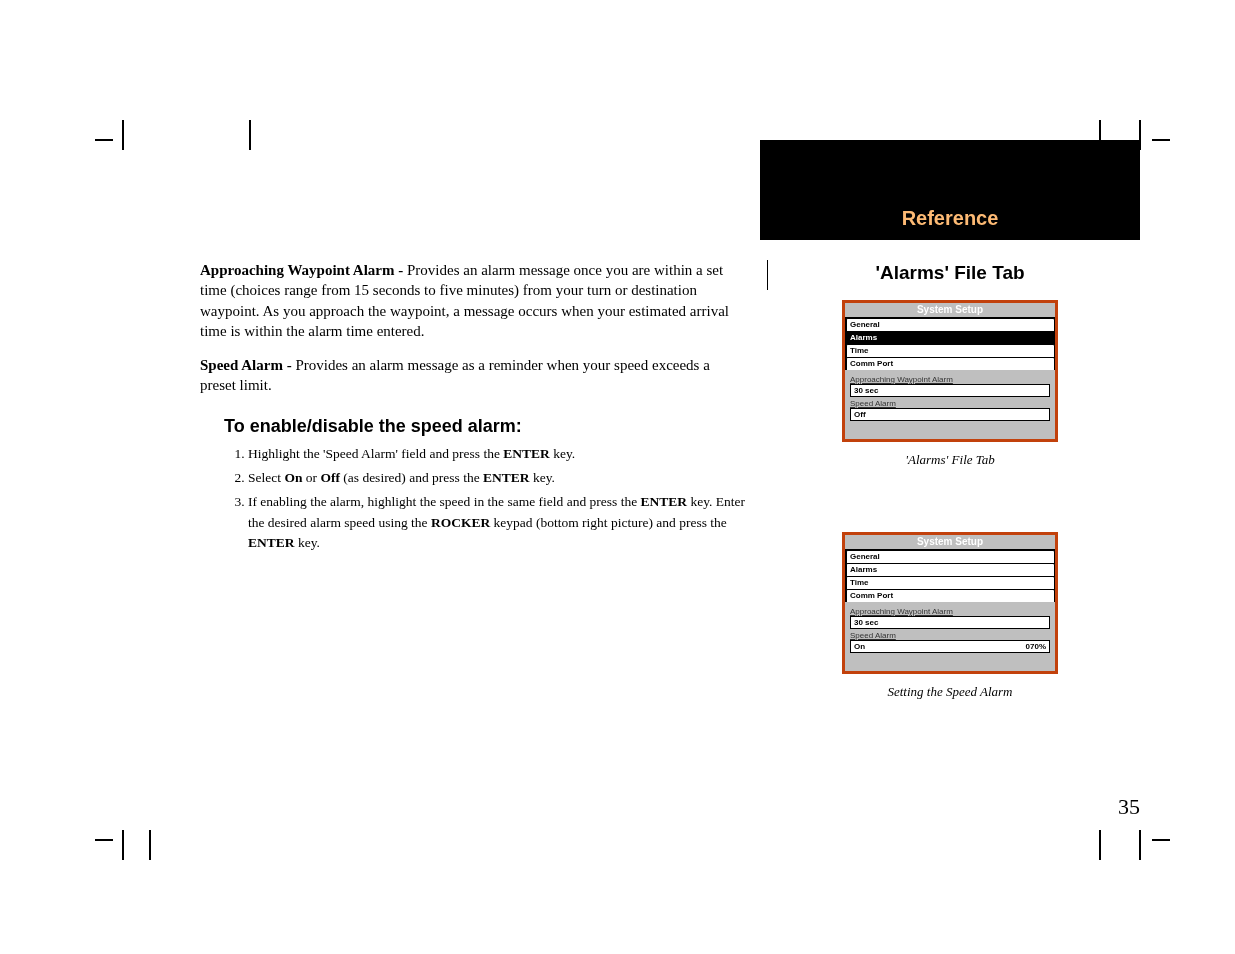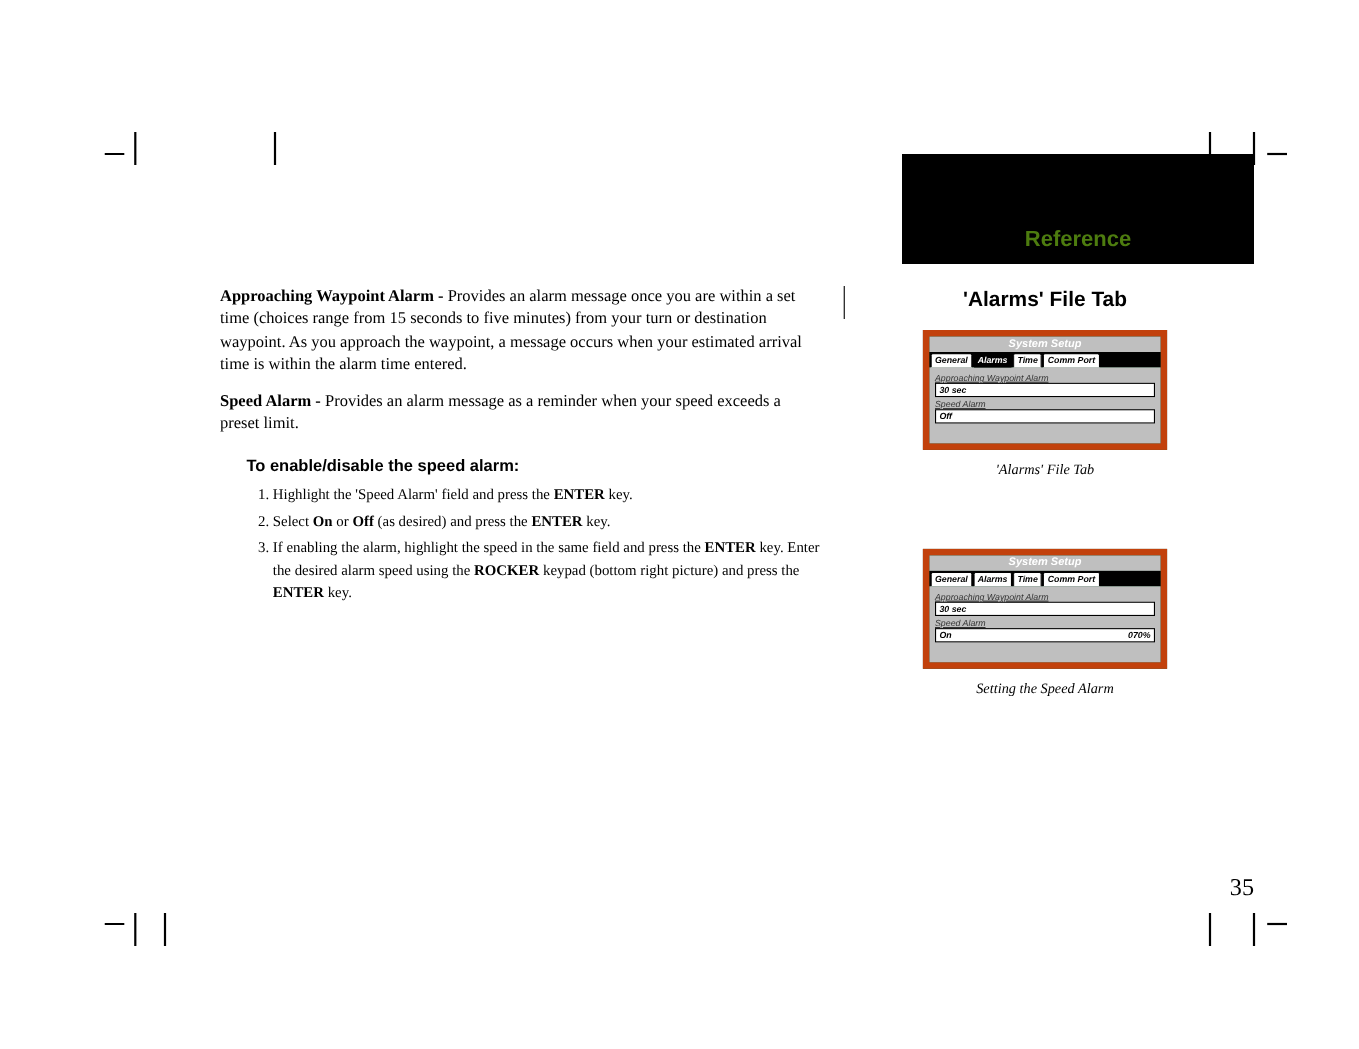--- a/index.html
+++ b/index.html
@@ -33,24 +33,24 @@
     top: 140px;
     width: 1000px;
     height: 680px;
   }
 
   
   .ref-band {
     position: absolute;
     top: 0;
     right: 0;
-    width: 320px;
+    width: 380px;
     height: 100px;
     background: #000;
-    color: #4d7c0f;
+    color: #fdba74;
     font-family: "Trebuchet MS", "Arial Narrow", Arial, sans-serif;
   }
   .ref-band .ref-text {
     position: absolute;
     bottom: 10px;
     left: 0;
     right: 0;
     text-align: center;
     font-size: 20px;
     font-weight: bold;
@@ -87,21 +87,21 @@
     font-weight: bold;
     font-size: 12px;
     color: #555;
     margin-left: 4px;
   }
   .para { margin: 0 17px 14px 0; }
   .para .lead { font-weight: bold; }
   .instr-head {
     font-family: "Trebuchet MS", "Arial Narrow", Arial, sans-serif;
     font-weight: bold;
-    font-size: 15px;
+    font-size: 18px;
     margin: 18px 0 6px 24px;
   }
   ol.steps {
     margin: 0 0 0 24px;
     padding: 0 0 0 24px;
     font-family: Liberation Serif, serif;
     font-size: 13.5px;
     line-height: 1.5;
   }
   ol.steps li { margin-bottom: 4px; }
@@ -110,42 +110,42 @@
   
   .col-right {
     position: absolute;
     right: 0;
     top: 160px;
     width: 380px;
   }
   .device {
     width: 210px;
     margin: 0 auto 10px auto;
-    border: 6px solid #c2410c;
-    background: #14532d;
+    border: 3px solid #c2410c;
+    background: #ef4444;
     font-family: Verdana, "Arial", sans-serif;
     font-size: 9px;
-    font-style: italic;
   }
   .device .titlebar {
     text-align: center;
     background: #bfbfbf;
     color: #fff;
     font-weight: bold;
     font-size: 10px;
     line-height: 14px;
   }
   .device .tabrow {
     display: flex;
     background: #000;
     padding-top: 1px;
     gap: 0px;
     font-weight: bold;
     font-size: 8px;
     line-height: 12px;
+    flex-direction: column;
   }
   .device .tab {
     background: #fff;
     color: #000;
     padding: 0 3px;
     border: 1px solid #000;
     border-bottom: none;
     border-top-left-radius: 2px;
     border-top-right-radius: 2px;
     margin-left: 1px;

